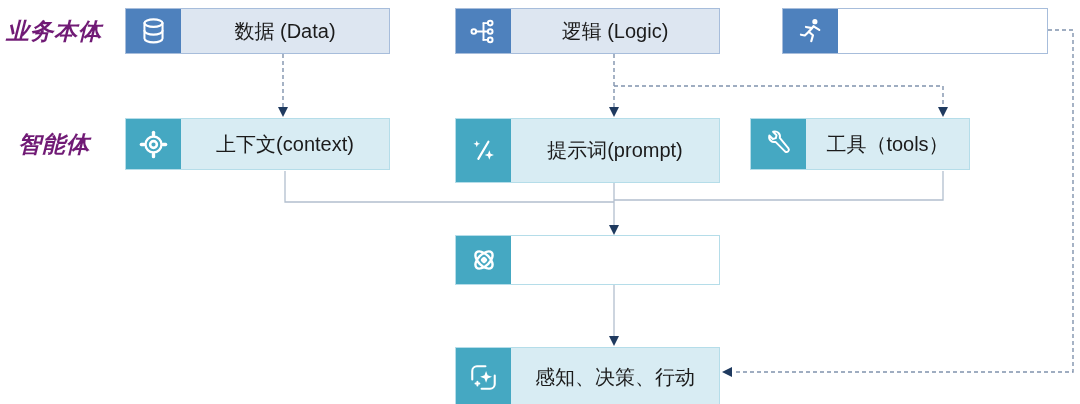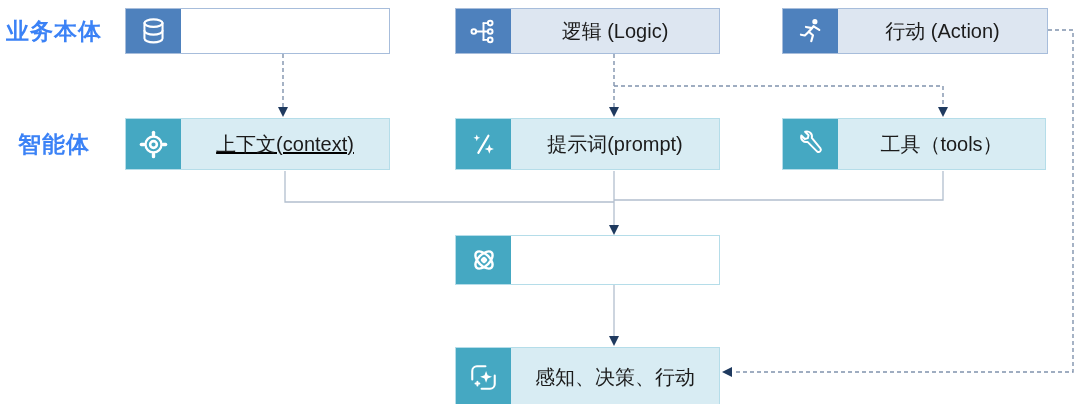--- a/index.html
+++ b/index.html
@@ -2,44 +2,44 @@
 <html><head>
 <meta charset="utf-8">
 <style>
   html,body{margin:0;padding:0;background:#ffffff;}
   .canvas{
     position:relative;width:1080px;height:404px;background:#ffffff;
     font-family:"Liberation Sans",sans-serif;overflow:hidden;
   }
   .rlabel{
     position:absolute;display:flex;align-items:center;
-    font-weight:bold;font-size:23px;color:#3b82f6;letter-spacing:1px;
+    font-weight:bold;font-size:23px;color:#701a75;letter-spacing:1px;font-style:italic;
   }
   #rl-0{left:6px;top:8px;height:46px;}
   #rl-1{left:18px;top:118px;height:52px;text-align:center;}
 
   .node{position:absolute;display:flex;align-items:stretch;box-sizing:border-box;}
   .node .icon{width:55px;flex:0 0 55px;display:flex;align-items:center;justify-content:center;}
   .node .body{
     flex:1;display:flex;align-items:center;justify-content:center;
     font-size:20px;color:#1b1b1b;white-space:nowrap;
   }
   .node.blue{border:1px solid #a7bddb;}
   .node.blue .icon{background:#4e81bd;}
   .node.blue .body{background:#dde6f1;}
   .node.teal{border:1px solid #b5dde9;}
   .node.teal .icon{background:#45a8c2;}
   .node.teal .body{background:#d8ecf3;}
 
   #node-data   {left:125px;top:8px;  width:265px;height:46px;}
   #node-logic  {left:455px;top:8px;  width:265px;height:46px;}
   #node-action {left:782px;top:8px;  width:266px;height:46px;}
-  #node-context{left:125px;top:118px;width:265px;height:52px;text-decoration:underline;}
-  #node-prompt {left:455px;top:118px;width:265px;height:52px;justify-content:center;}
-  #node-tools  {left:782px;top:118px;width:264px;height:52px;}
+  #node-context{left:125px;top:118px;width:265px;height:52px;}
+  #node-prompt {left:455px;top:118px;width:265px;height:65px;justify-content:center;}
+  #node-tools  {left:750px;top:118px;width:220px;height:52px;}
   #node-llm    {left:455px;top:235px;width:265px;height:50px;}
   #node-perceive{left:455px;top:347px;width:265px;height:61px;}
 
   .connectors{position:absolute;left:0;top:0;pointer-events:none;}
   .dashed{stroke:#8093ad;stroke-width:1.4;fill:none;stroke-dasharray:4 3;}
   .solid{stroke:#b2bfce;stroke-width:1.3;fill:none;}
   .arrow{fill:#1f3a5f;stroke:none;}
 </style>
 </head>
 <body>
@@ -74,20 +74,21 @@
   <div class="rlabel" id="rl-1">智能体</div>
 
   <div class="node blue" id="node-data">
     <div class="icon">
       <svg width="31" height="31" viewBox="0 0 24 24" fill="none" stroke="#fff" stroke-width="1.6" stroke-linecap="round">
         <ellipse cx="12" cy="5.5" rx="7" ry="2.9"></ellipse>
         <path d="M5 5.5v12c0 1.6 3.1 2.9 7 2.9s7-1.3 7-2.9v-12"></path>
         <path d="M5 11.5c0 1.6 3.1 2.9 7 2.9s7-1.3 7-2.9"></path>
       </svg>
     </div>
+    <div class="body">数据 (Data)</div>
   </div>
 
   <div class="node blue" id="node-logic">
     <div class="icon">
       <svg width="31" height="31" viewBox="0 0 24 24" fill="none" stroke="#fff" stroke-width="1.5" stroke-linecap="round">
         <circle cx="4.5" cy="12" r="1.8"></circle>
         <line x1="6.3" y1="12" x2="12" y2="12"></line>
         <line x1="12" y1="5.5" x2="12" y2="18.5"></line>
         <line x1="12" y1="5.5" x2="15.4" y2="5.5"></line>
         <line x1="12" y1="12" x2="15.4" y2="12"></line>
@@ -103,21 +104,20 @@
   <div class="node blue" id="node-action">
     <div class="icon">
       <svg width="31" height="31" viewBox="0 0 24 24" fill="none" stroke="#fff" stroke-width="1.7" stroke-linecap="round" stroke-linejoin="round">
         <circle cx="15.4" cy="4.4" r="2" fill="#fff" stroke="none"></circle>
         <path d="M14.4 8l-3.7 4.2 3.2 2.7-1.3 4.6"></path>
         <path d="M14.4 8l4.4 2.7"></path>
         <path d="M13.2 9.4l-4.7-.9"></path>
         <path d="M10.7 12.2l-3.1 2.9-3-.6"></path>
       </svg>
     </div>
-    <div class="body">行动 (Action)</div>
   </div>
 
   <div class="node teal" id="node-context">
     <div class="icon">
       <svg width="31" height="31" viewBox="0 0 24 24" fill="none" stroke="#fff" stroke-linecap="round">
         <circle cx="12" cy="12" r="6.2" stroke-width="1.8"></circle>
         <circle cx="12" cy="12" r="2.6" stroke-width="2"></circle>
         <line x1="12" y1="2.6" x2="12" y2="4.6" stroke-width="2.6"></line>
         <line x1="12" y1="19.4" x2="12" y2="21.4" stroke-width="2.6"></line>
         <line x1="2.6" y1="12" x2="4.6" y2="12" stroke-width="2.6"></line>

